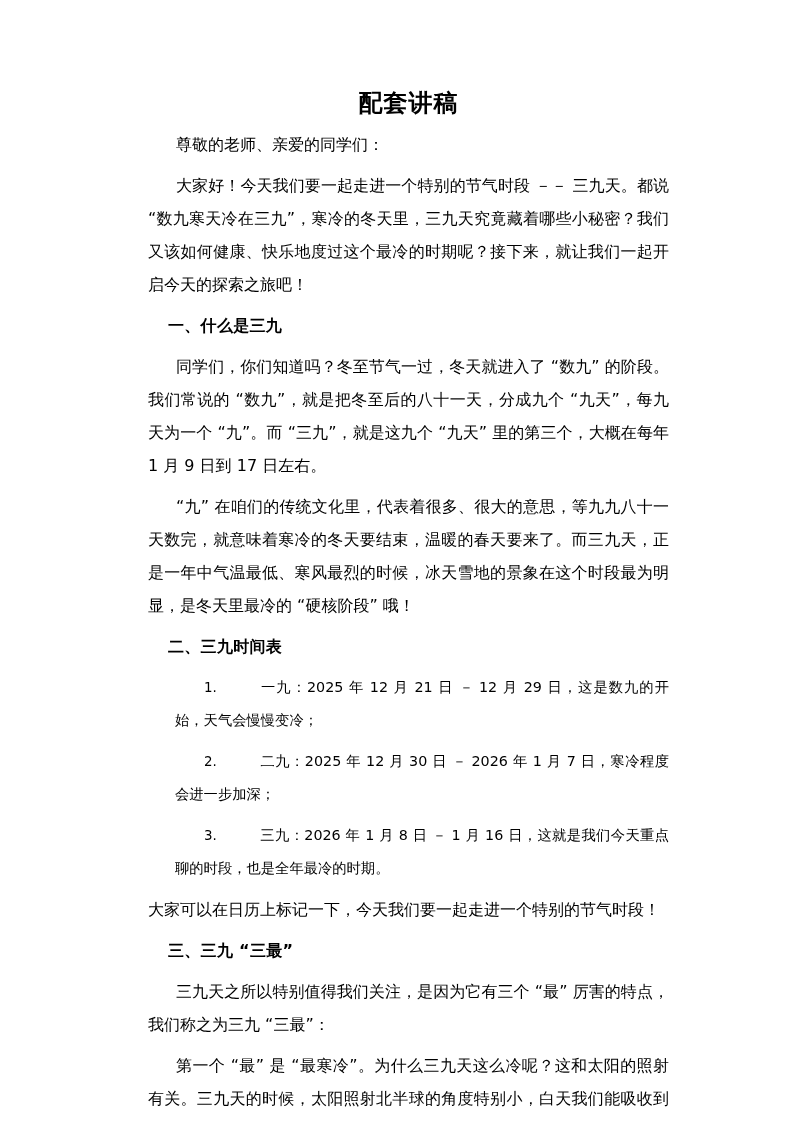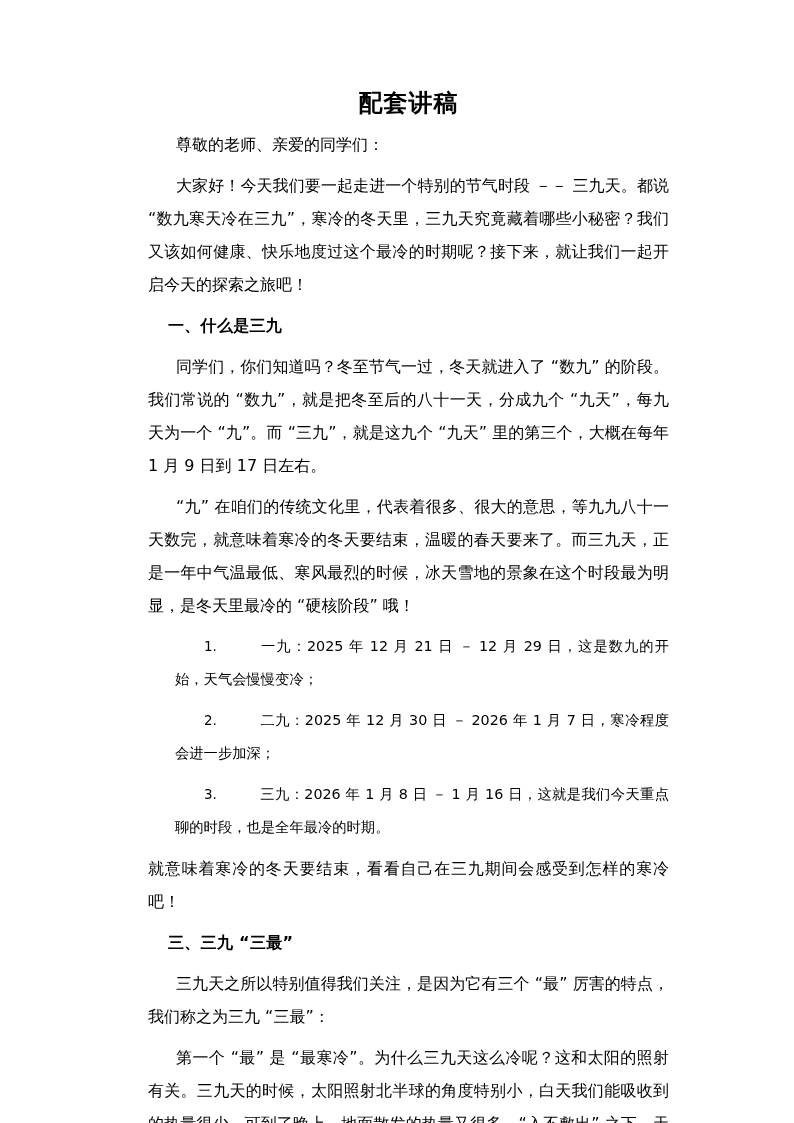--- a/index.html
+++ b/index.html
@@ -105,33 +105,34 @@
     <h1 class="doc-title">配套讲稿</h1>
 
     <p class="para indent">尊敬的老师、亲爱的同学们：</p>
 
     <p class="para indent">大家好！今天我们要一起走进一个特别的节气时段 －－ 三九天。都说 “数九寒天冷在三九”，寒冷的冬天里，三九天究竟藏着哪些小秘密？我们又该如何健康、快乐地度过这个最冷的时期呢？接下来，就让我们一起开启今天的探索之旅吧！</p>
 
     <h2 class="heading">一、什么是三九</h2>
     <p class="para indent">同学们，你们知道吗？冬至节气一过，冬天就进入了 “数九” 的阶段。我们常说的 “数九”，就是把冬至后的八十一天，分成九个 “九天”，每九天为一个 “九”。而 “三九”，就是这九个 “九天” 里的第三个，大概在每年 1 月 9 日到 17 日左右。</p>
     <p class="para indent">“九” 在咱们的传统文化里，代表着很多、很大的意思，等九九八十一天数完，就意味着寒冷的冬天要结束，温暖的春天要来了。而三九天，正是一年中气温最低、寒风最烈的时候，冰天雪地的景象在这个时段最为明显，是冬天里最冷的 “硬核阶段” 哦！</p>
 
+    <h2 class="heading">二、三九时间表</h2>
 
     <ol class="list">
       <li class="list-item">
         <span class="marker num-latin">1.</span><span>一九：2025 年 12 月 21 日 － 12 月 29 日，这是数九的开始，天气会慢慢变冷；</span>
       </li>
       <li class="list-item">
         <span class="marker num-latin">2.</span><span>二九：2025 年 12 月 30 日 － 2026 年 1 月 7 日，寒冷程度会进一步加深；</span>
       </li>
       <li class="list-item">
         <span class="marker num-latin">3.</span><span>三九：2026 年 1 月 8 日 － 1 月 16 日，这就是我们今天重点聊的时段，也是全年最冷的时期。</span>
       </li>
     </ol>
 
-    <p class="para noindent">就意味着寒冷的冬天要结束，看看自己在三九期间会感受到怎样的寒冷吧！</p>
+    <p class="para noindent">大家可以在日历上标记一下，今天我们要一起走进一个特别的节气时段！</p>
 
     <h2 class="heading">三、三九 “三最”</h2>
     <p class="para indent">三九天之所以特别值得我们关注，是因为它有三个 “最” 厉害的特点，我们称之为三九 “三最”：</p>
     <p class="para indent">第一个 “最” 是 “最寒冷”。为什么三九天这么冷呢？这和太阳的照射有关。三九天的时候，太阳照射北半球的角度特别小，白天我们能吸收到的热量很少，可到了晚上，地面散发的热量又很多，“入不敷出” 之下，天气就变得格外冷，成为全年最冷的时期。</p>
 
   </div>
 </div>
 
 </body></html>

